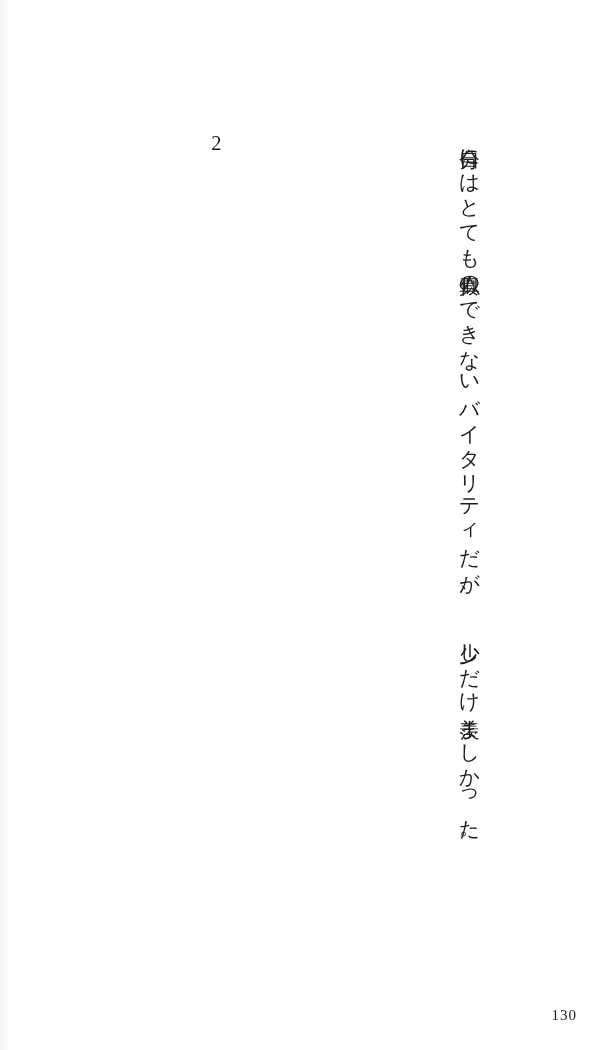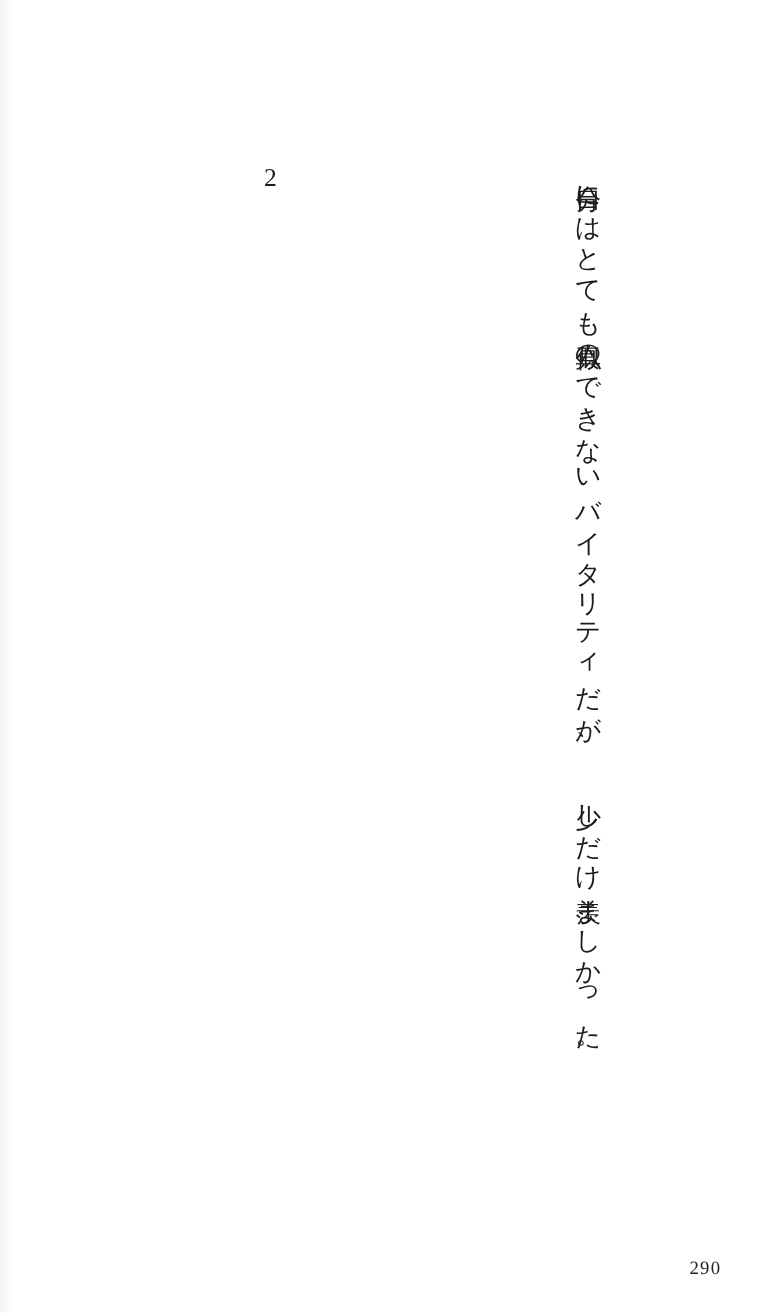--- a/index.html
+++ b/index.html
@@ -88,15 +88,15 @@
     
     
     
     
     
     
     
     
   </div>
 
-  <div id="page-number">290</div>
+  <div id="page-number">130</div>
 
 </div>
 
 </body></html>

